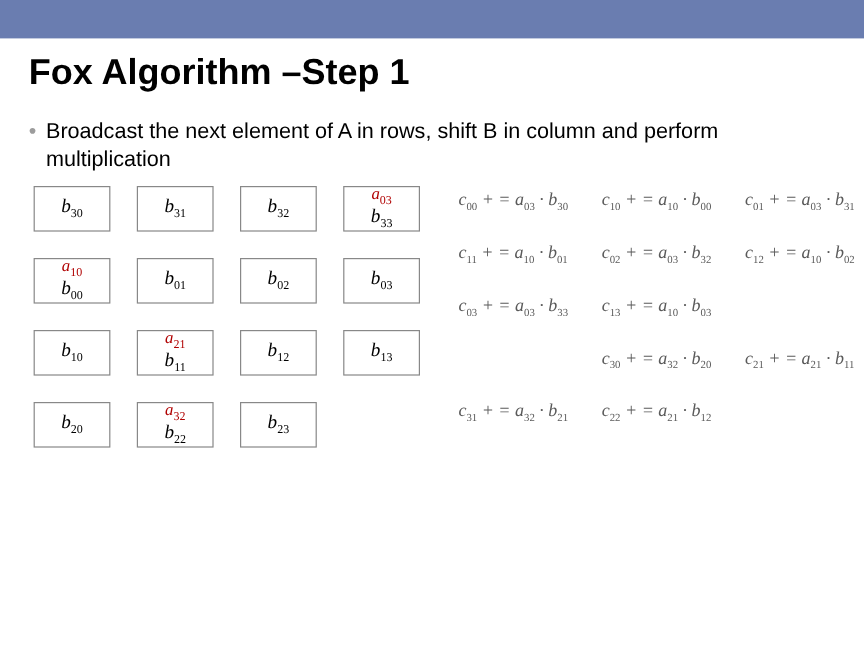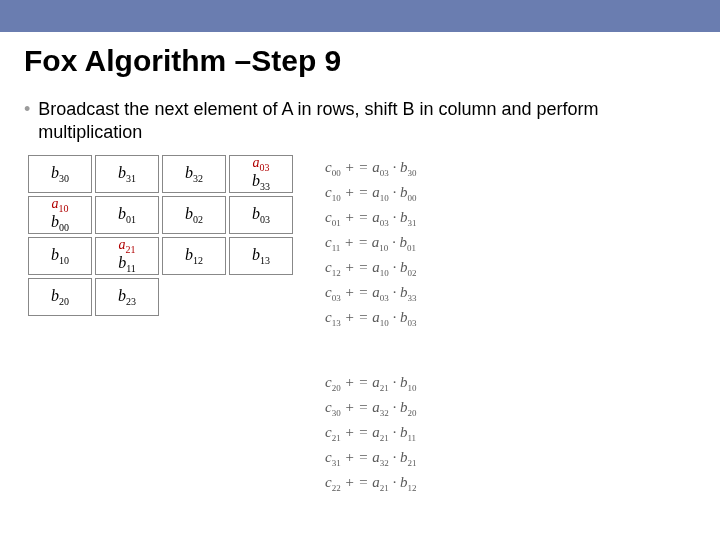--- a/index.html
+++ b/index.html
@@ -39,21 +39,21 @@
   }
   .main-flex {
     display: flex;
     gap: 32px;
   }
   
   .grid {
     display: grid;
     grid-template-columns: repeat(4, 64px);
     grid-auto-rows: 38px;
-    gap: 3px;
+    gap: 22px;
     margin-left: 4px;
   }
   .cell {
     border: 1px solid #888;
     display: flex;
     align-items: center;
     justify-content: center;
     padding: 0 4px;
     font-family: "Times New Roman", Times, serif;
     font-style: italic;
@@ -64,39 +64,39 @@
   .cell.has-a {
     flex-direction: column;
     line-height: 1;
   }
   .cell .a-line { color: #b00000; font-size: 14px; }
   .cell .b-line { font-size: 16px; }
   .cell sub { font-style: normal; font-size: 10px; vertical-align: sub; }
   
   .eqs {
     display: grid;
-    grid-template-columns: 1fr;
+    grid-template-columns: 1fr 1fr 1fr;
     column-gap: 28px;
     row-gap: 6px;
     font-family: "Times New Roman", Times, serif;
     font-style: italic;
     font-size: 15px;
     color: #5a5a5a;
     padding-top: 4px;
   }
   .eqs .gap { height: 14px; }
   .eq { white-space: nowrap; }
   .eq sub { font-style: normal; font-size: 9px; vertical-align: sub; }
 </style>
 </head>
 <body>
 
 <div class="topbar"></div>
 <div class="content">
-  <h1 class="title">Fox Algorithm –Step 9</h1>
+  <h1 class="title">Fox Algorithm –Step 1</h1>
   <div class="bullet-row">
     <span class="bullet-dot">•</span>
     <span>Broadcast the next element of A in rows, shift B in column and perform multiplication</span>
   </div>
   <div class="main-flex">
     <div class="grid" id="grid">
         <div class="cell">
           <span class="b-line">b<sub>30</sub></span>
         </div>
         <div class="cell">
@@ -131,34 +131,38 @@
         </div>
         <div class="cell">
           <span class="b-line">b<sub>12</sub></span>
         </div>
         <div class="cell">
           <span class="b-line">b<sub>13</sub></span>
         </div>
         <div class="cell">
           <span class="b-line">b<sub>20</sub></span>
         </div>
+        <div class="cell has-a">
+          <span class="a-line">a<sub>32</sub></span>
+          <span class="b-line">b<sub>22</sub></span>
+        </div>
         <div class="cell">
           <span class="b-line">b<sub>23</sub></span>
         </div>
       </div>
     <div class="eqs" id="eqs">
         <div class="eq">c<sub>00</sub> + = a<sub>03</sub> · b<sub>30</sub></div>
         <div class="eq">c<sub>10</sub> + = a<sub>10</sub> · b<sub>00</sub></div>
         <div class="eq">c<sub>01</sub> + = a<sub>03</sub> · b<sub>31</sub></div>
         <div class="eq">c<sub>11</sub> + = a<sub>10</sub> · b<sub>01</sub></div>
+        <div class="eq">c<sub>02</sub> + = a<sub>03</sub> · b<sub>32</sub></div>
         <div class="eq">c<sub>12</sub> + = a<sub>10</sub> · b<sub>02</sub></div>
         <div class="eq">c<sub>03</sub> + = a<sub>03</sub> · b<sub>33</sub></div>
         <div class="eq">c<sub>13</sub> + = a<sub>10</sub> · b<sub>03</sub></div>
         <div class="gap"></div>
         <div class="gap"></div>
-        <div class="eq">c<sub>20</sub> + = a<sub>21</sub> · b<sub>10</sub></div>
         <div class="eq">c<sub>30</sub> + = a<sub>32</sub> · b<sub>20</sub></div>
         <div class="eq">c<sub>21</sub> + = a<sub>21</sub> · b<sub>11</sub></div>
         <div class="eq">c<sub>31</sub> + = a<sub>32</sub> · b<sub>21</sub></div>
         <div class="eq">c<sub>22</sub> + = a<sub>21</sub> · b<sub>12</sub></div>
       </div>
   </div>
 </div>
 
 </body></html>

